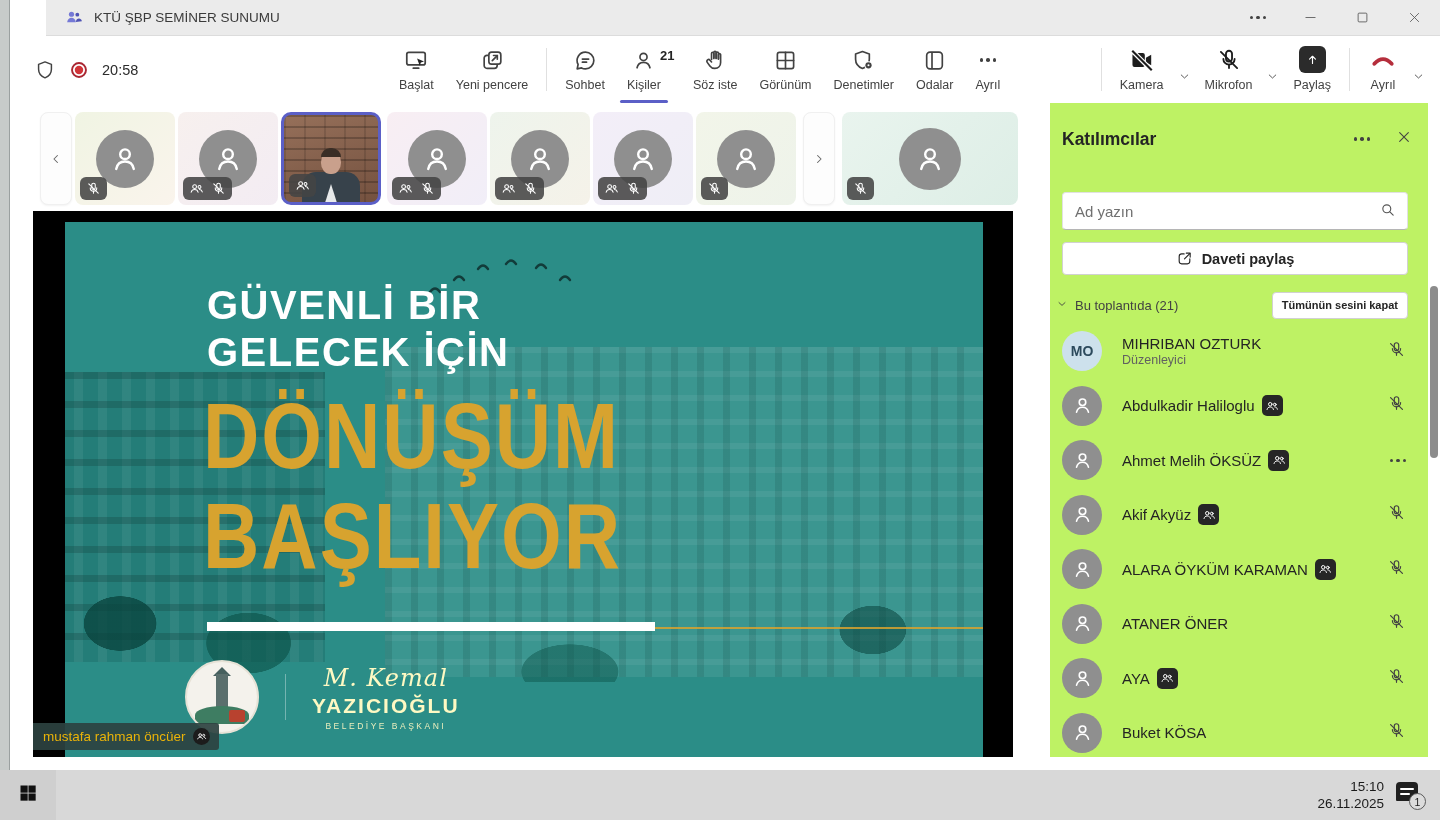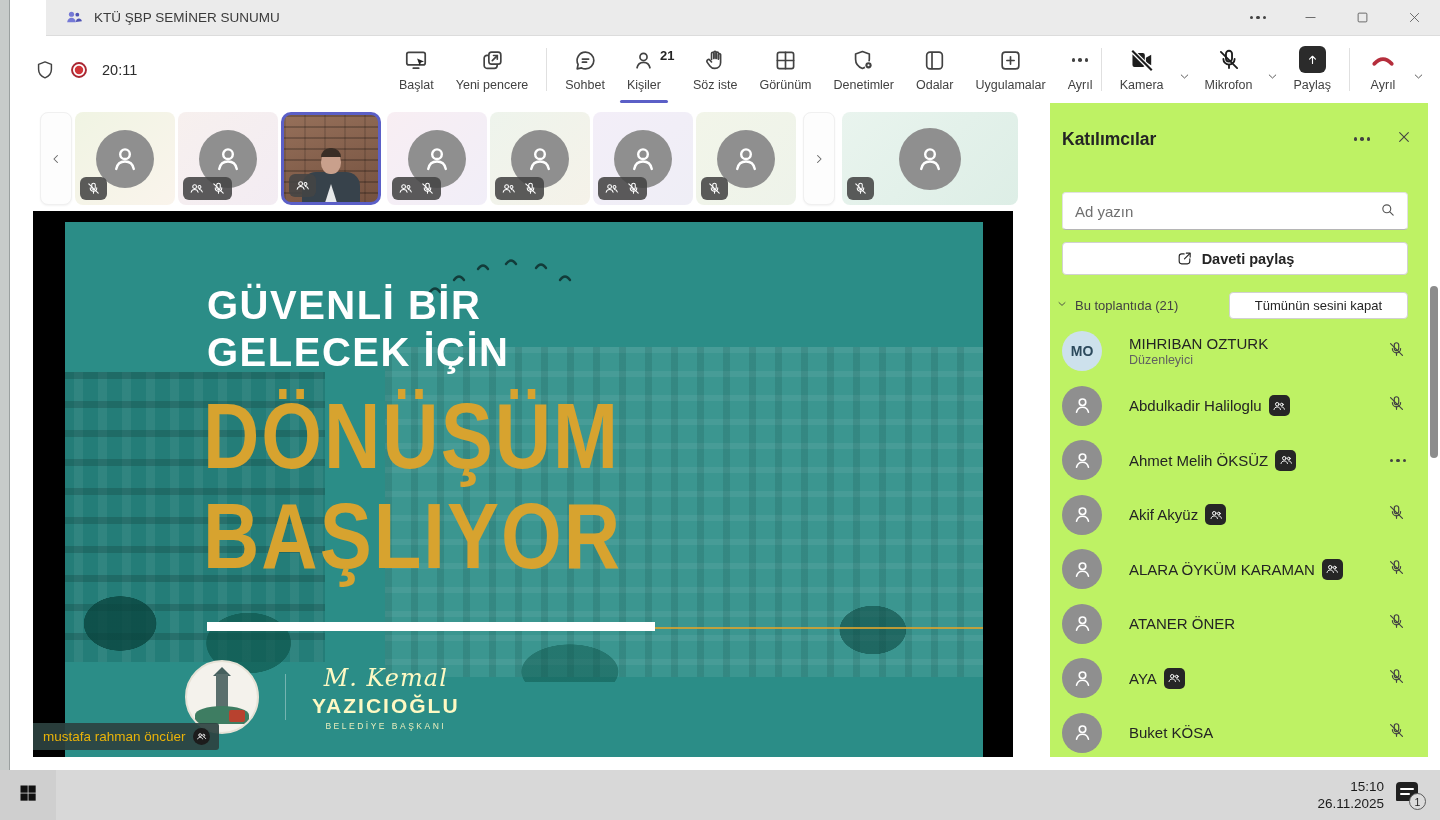--- a/index.html
+++ b/index.html
@@ -110,27 +110,27 @@
   .search { position:absolute; left:12px; right:20px; top:89px; height:38px; background:#fff; border:1px solid #e1e1e1; border-bottom-color:#b5b5b5; border-radius:4px; display:flex; align-items:center; }
   .search input { flex:1; border:0; outline:none; font-size:15px; color:#424242; padding:0 12px; font-family:inherit; background:transparent; }
   .search input::placeholder { color:#707070; }
   .search .sic { margin-right:11px; }
   .search .sic svg { width:17px; height:17px; stroke:#555; stroke-width:1.6; fill:none; stroke-linecap:round; }
   .invite { position:absolute; left:12px; right:20px; top:139px; height:33px; background:#fff; border:1px solid #d1d1d1; border-radius:4px; display:flex; align-items:center; justify-content:center; gap:9px; font-size:14.5px; font-weight:bold; color:#242424; }
   .invite svg { width:17px; height:17px; stroke:#242424; stroke-width:1.6; fill:none; stroke-linecap:round; stroke-linejoin:round; }
   .section { position:absolute; left:6px; right:20px; top:188px; height:28px; display:flex; align-items:center; }
   .section .chev svg { width:12px; height:12px; stroke:#424242; stroke-width:1.8; fill:none; stroke-linecap:round; }
   .section .slab { margin-left:7px; font-size:13px; color:#424242; }
-  .muteall { margin-left:auto; height:27px; padding:0 25px; background:#fff; border:1px solid #d1d1d1; border-radius:4px; font-size:13px; color:#242424; display:flex; align-items:center; }
+  .muteall { margin-left:auto; height:27px; padding:0 9px; background:#fff; border:1px solid #d1d1d1; border-radius:4px; font-size:11px; color:#242424; display:flex; align-items:center;font-weight:bold; }
   .plist { position:absolute; left:12px; right:10px; top:221px; }
   .prow { position:relative; height:54.5px; display:flex; align-items:center; }
   .prow .pav { width:40px; height:40px; border-radius:50%; background:#8f8f8f; display:flex; align-items:center; justify-content:center; flex:0 0 40px; }
   .prow .pav svg { width:23px; height:23px; stroke:#fff; stroke-width:1.7; fill:none; stroke-linecap:round; }
   .prow .pav.mo { background:#cde1ec; color:#2c4a5c; font-size:14px; font-weight:bold; }
-  .prow .pmain { margin-left:27px; display:flex; flex-direction:column; justify-content:center; min-width:0; }
+  .prow .pmain { margin-left:20px; display:flex; flex-direction:column; justify-content:center; min-width:0; }
   .prow .pname { font-size:15px; color:#242424; white-space:nowrap; display:flex; align-items:center; gap:7px; }
   .prow .prole { font-size:12.5px; color:#616161; margin-top:1px; }
   .pbadge { width:21px; height:21px; border-radius:5px; background:#262626; display:inline-flex; align-items:center; justify-content:center; }
   .pbadge svg { width:14px; height:14px; stroke:#fff; stroke-width:1.7; fill:none; stroke-linecap:round; stroke-linejoin:round; }
   .prow .pright { margin-left:auto; margin-right:12px; }
   .prow .pright svg { width:19px; height:19px; stroke:#424242; stroke-width:1.5; fill:none; stroke-linecap:round; stroke-linejoin:round; }
   .dots3 { display:flex; gap:3px; }
   .dots3 i { width:3.5px; height:3.5px; border-radius:50%; background:#424242; }
   .scroll-thumb { position:absolute; left:1430px; top:286px; width:8px; height:172px; border-radius:4px; background:#8c8c8c; }
 
@@ -297,21 +297,21 @@
   </div>
 
   <div class="toolbar">
     <div class="status-left">
       <svg class="ic" width="22" height="22">
           <use href="#s-shield"></use>
         </svg>
       <svg width="22" height="22" fill="none">
           <use href="#s-record"></use>
         </svg>
-      <span class="timer">20:11</span>
+      <span class="timer">20:58</span>
     </div>
 
     <div class="tb-center">
       <div class="tb-btn">
         <div class="icwrap">
             <svg class="ic" width="26" height="26">
               <use href="#s-screenshare"></use>
             </svg>
           </div>
         <span class="lbl">Başlat</span>
@@ -367,28 +367,20 @@
           </div>
         <span class="lbl">Denetimler</span>
       </div>
       <div class="tb-btn">
         <div class="icwrap">
             <svg class="ic" width="25" height="25">
               <use href="#s-door"></use>
             </svg>
           </div>
         <span class="lbl">Odalar</span>
-      </div>
-      <div class="tb-btn">
-        <div class="icwrap">
-            <svg class="ic" width="25" height="25">
-              <use href="#s-plussq"></use>
-            </svg>
-          </div>
-        <span class="lbl">Uygulamalar</span>
       </div>
       <div class="tb-btn">
         <div class="icwrap" style="align-items:center">
             <span class="dots3">
               <i></i>
               <i></i>
               <i></i>
             </span>
           </div>
         <span class="lbl">Ayrıl</span>

